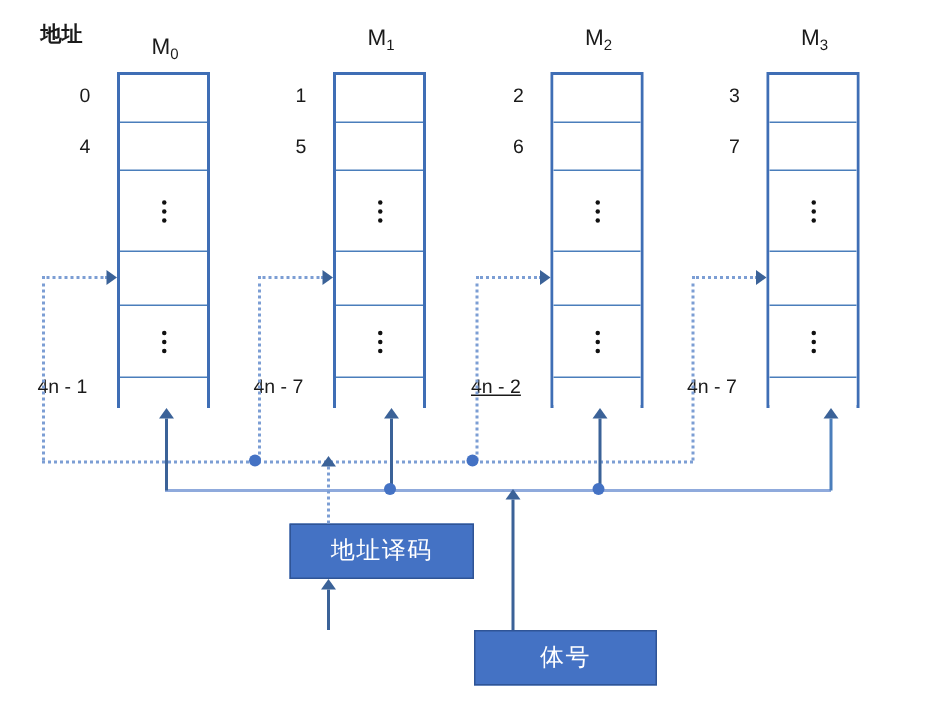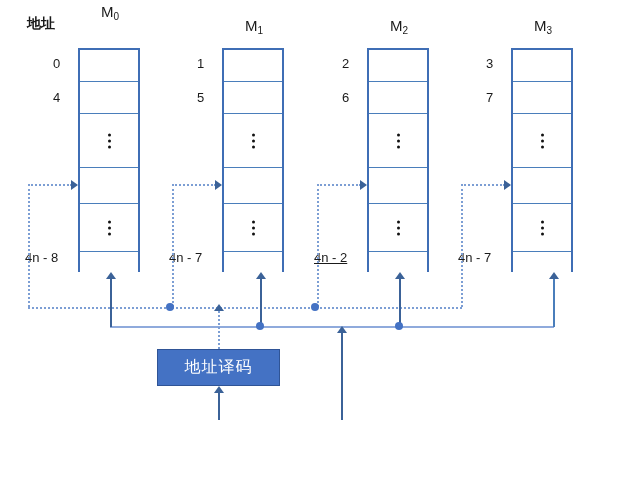--- a/index.html
+++ b/index.html
@@ -19,21 +19,21 @@
         position:relative;}
   .cell:last-child{border-bottom:none;}
   .vdots{position:absolute;left:0;right:0;top:50%;transform:translateY(-50%);
          text-align:center;font-size:15px;letter-spacing:0;color:#111;line-height:1;}
   .vdots i{display:block;width:3px;height:3px;background:#111;border-radius:50%;
            margin:3px auto;font-style:normal;}
 
   
   .pbox{position:absolute;box-sizing:border-box;background:#4472c4;border:1px solid #2f5496;
         color:#ffffff;display:flex;align-items:center;justify-content:center;
-        font-family:"DejaVu Sans","Liberation Sans",sans-serif;font-size:16px;letter-spacing:1px;}
+        font-family:"DejaVu Sans","Liberation Sans",sans-serif;font-size:16px;letter-spacing:1px;margin-left:36px;}
 
   
   .hsolid{position:absolute;height:0;border-top:2px solid #8faadc;}
   .vsolid{position:absolute;width:0;border-left:2px solid #4a7ebb;}
   .vsolid.dark{border-left-color:#3b6298;}
   .hdot{position:absolute;height:0;border-top:2px dotted #7c9ed4;}
   .vdot{position:absolute;width:0;border-left:2px dotted #7c9ed4;}
   .node{position:absolute;width:8px;height:8px;border-radius:50%;background:#4472c4;}
 
   .arrow-up{position:absolute;width:0;height:0;
@@ -43,21 +43,21 @@
             border-top:5px solid transparent;border-bottom:5px solid transparent;
             border-left:7px solid #3b6298;}
 </style>
 </head>
 <body>
 
 <div id="stage">
 
   <div class="lbl cjk" style="left:27px;top:16px;font-weight:bold;">地址</div>
 
-  <div class="colhead" style="left:101px;top:4px;"><span>M</span><sub>0</sub></div>
+  <div class="colhead" style="left:101px;top:24px;"><span>M</span><sub>0</sub></div>
   <div class="colhead" style="left:245px;top:18px;"><span>M</span><sub>1</sub></div>
   <div class="colhead" style="left:390px;top:18px;"><span>M</span><sub>2</sub></div>
   <div class="colhead" style="left:534px;top:18px;"><span>M</span><sub>3</sub></div>
 
   <div class="bank" style="left:78px;top:48px;width:62px;height:224px;">
     <div class="cell" style="height:32px;"></div>
     <div class="cell" style="height:32px;"></div>
     <div class="cell" style="height:54px;">
         <span class="vdots">
           <i></i>
@@ -70,21 +70,21 @@
         <span class="vdots">
           <i></i>
           <i></i>
           <i></i>
         </span>
       </div>
     <div class="cell" style="height:32px;"></div>
   </div>
   <div class="lbl" style="left:53px;top:57px;">0</div>
   <div class="lbl" style="left:53px;top:91px;">4</div>
-  <div class="lbl" style="left:25px;top:251px;">4n - 8</div>
+  <div class="lbl" style="left:25px;top:251px;">4n - 1</div>
 
   <div class="bank" style="left:222px;top:48px;width:62px;height:224px;">
     <div class="cell" style="height:32px;"></div>
     <div class="cell" style="height:32px;"></div>
     <div class="cell" style="height:54px;">
         <span class="vdots">
           <i></i>
           <i></i>
           <i></i>
         </span>
@@ -195,14 +195,17 @@
 
   <div class="vdot" style="left:218px;top:311px;height:38px;"></div>
   <div class="arrow-up" style="left:214px;top:304px;"></div>
 
   <div class="vsolid dark" style="left:218px;top:393px;height:27px;"></div>
   <div class="arrow-up" style="left:214px;top:386px;"></div>
 
   <div class="vsolid dark" style="left:341px;top:333px;height:87px;"></div>
   <div class="arrow-up" style="left:337px;top:326px;"></div>
 
+  <div class="pbox" style="left:280px;top:420px;width:122px;height:37px;">
+    <span>体号</span>
+  </div>
 
 </div>
 
 </body></html>

